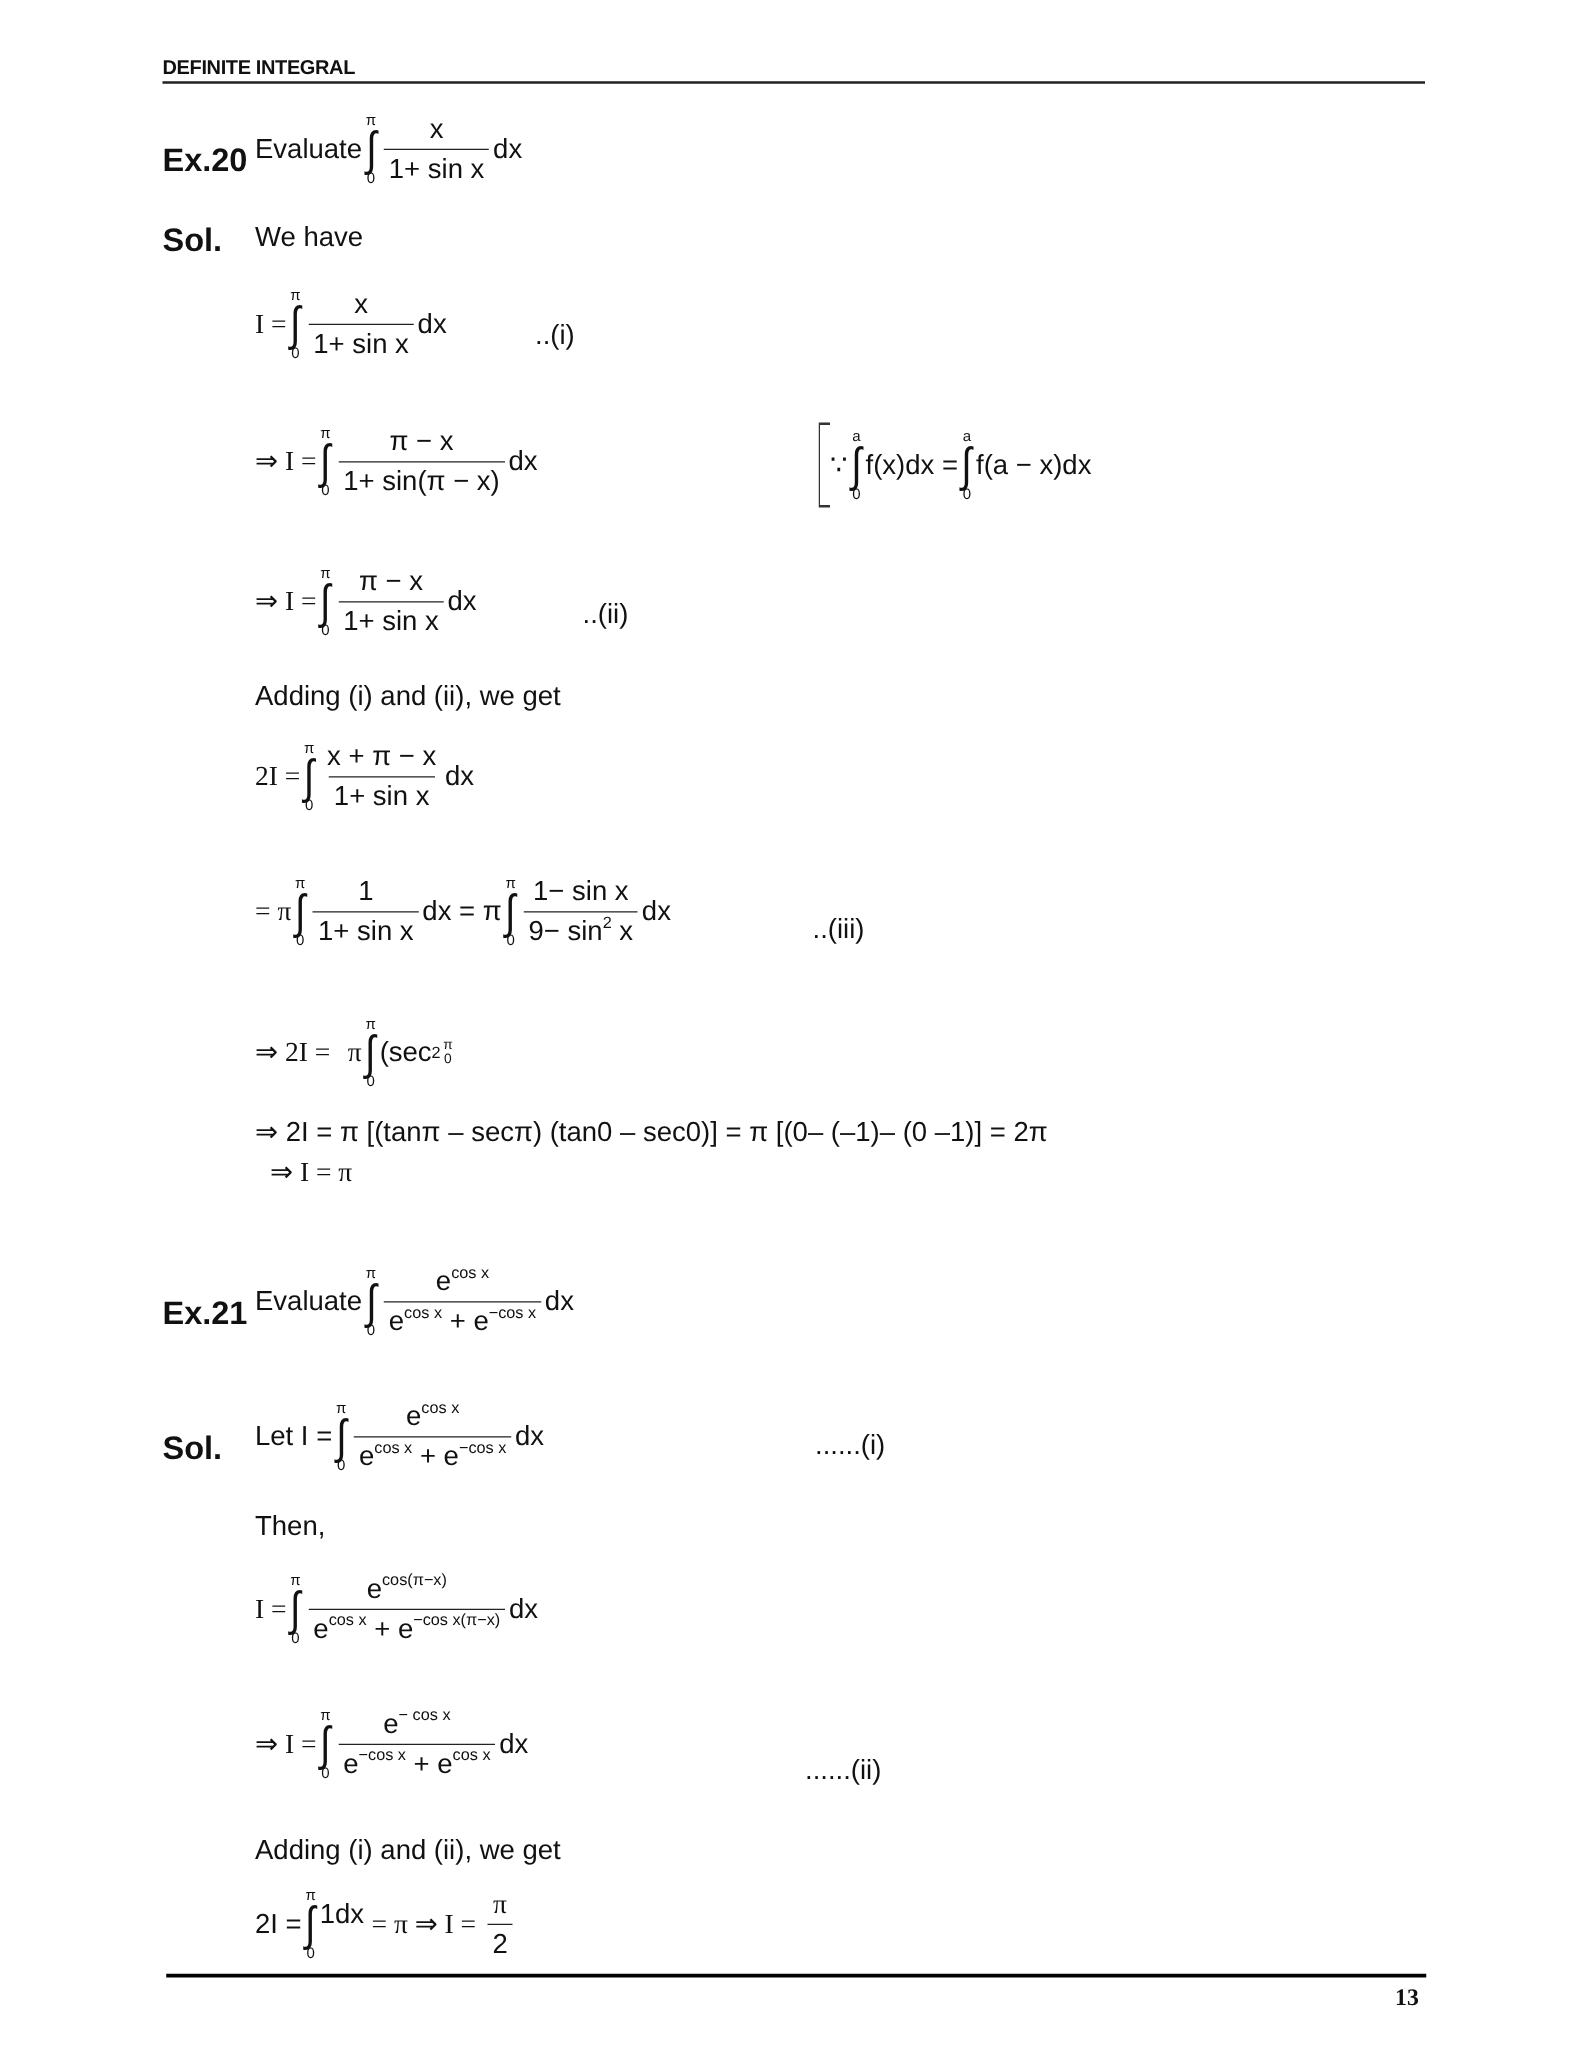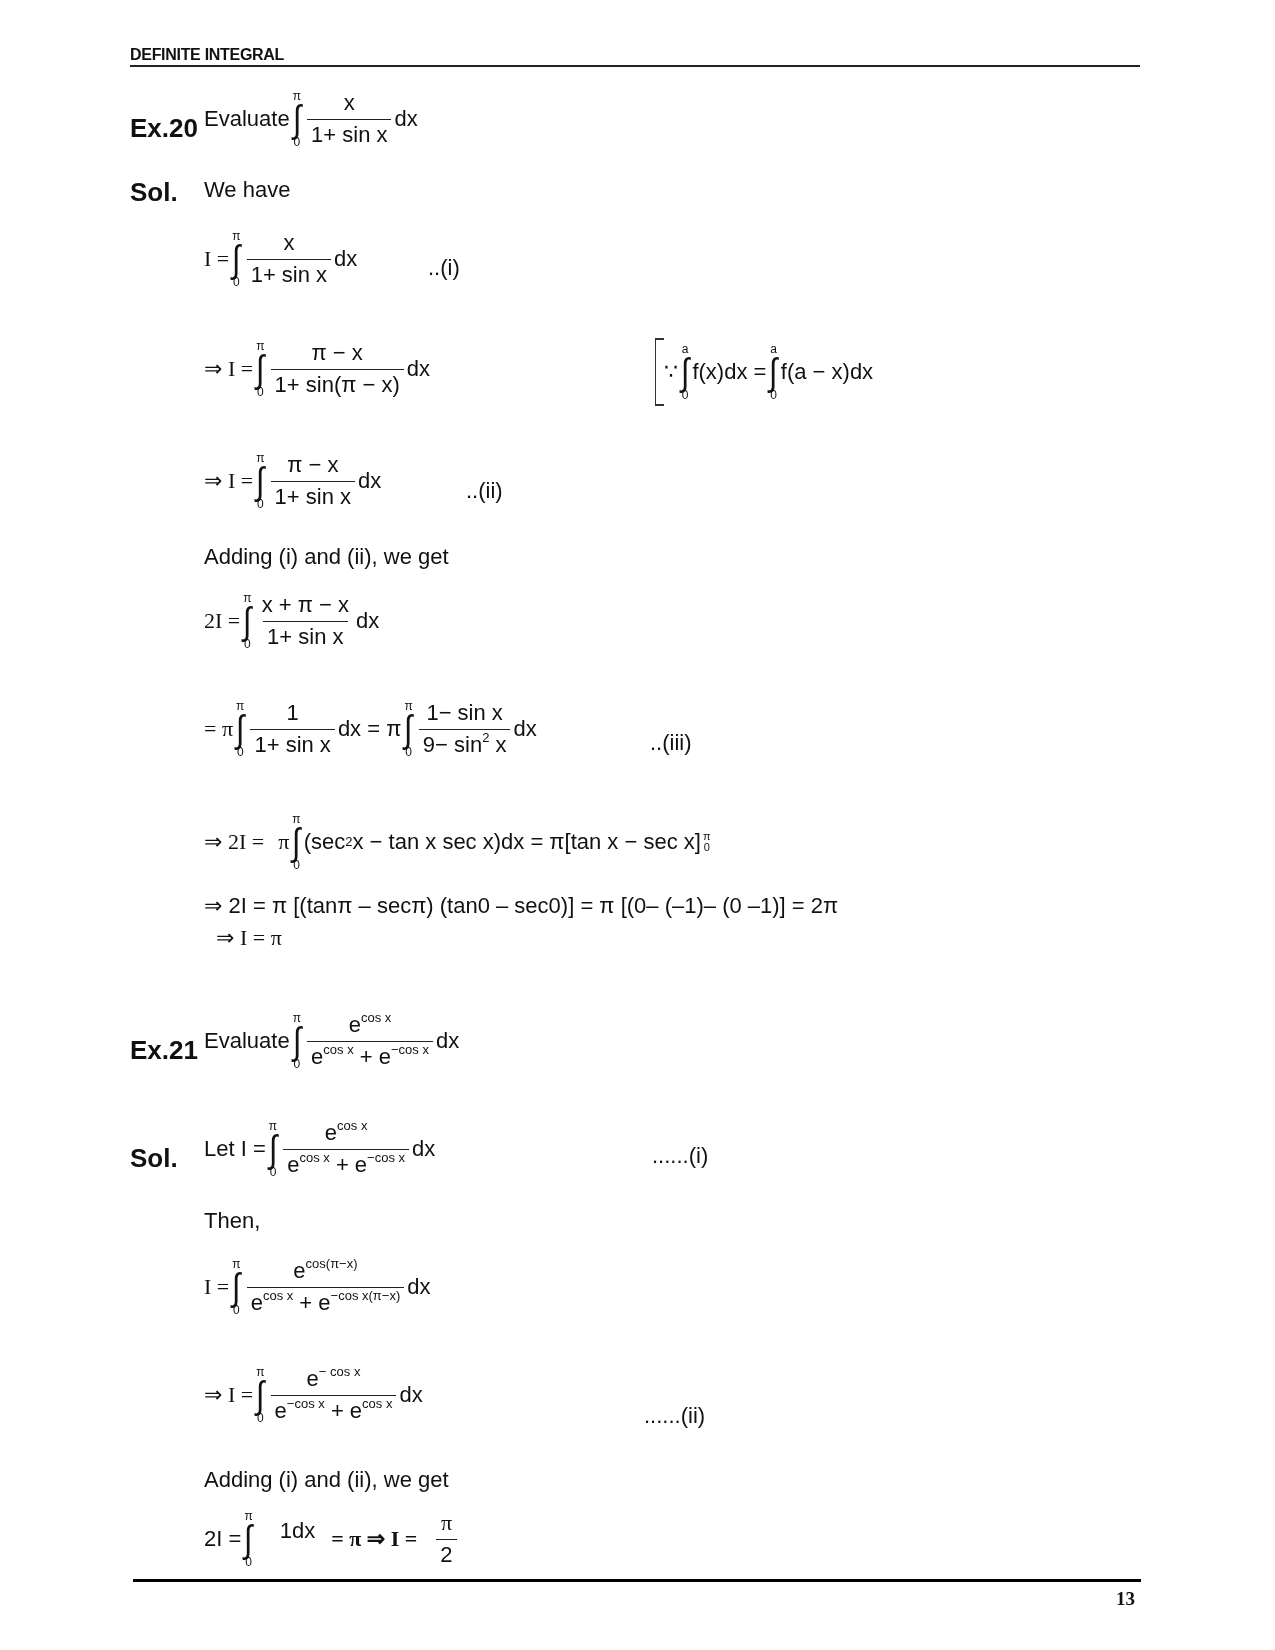--- a/index.html
+++ b/index.html
@@ -157,21 +157,20 @@
 <div class="abs row" style="left:204px;top:813px;">
   <span class="serif" style="margin-right:14px;">⇒ 2I =</span>
   <span class="serif">π</span>
   <span class="int">
       <span class="lim">π</span>
       <span class="sym">∫</span>
       <span class="lim">0</span>
     </span>
   <span>(sec</span>
     <sup>2</sup>
-    <span> x − tan x sec x)dx = π[tan x − sec x]</span>
   <span class="int" style="font-size:11px;margin-left:2px;">
       <span>π</span>
       <span>0</span>
     </span>
 </div>
 
 <div class="abs txt" style="left:204px;top:893px;">⇒ 2I = π [(tanπ – secπ) (tan0 – sec0)] = π [(0– (–1)– (0 –1)] = 2π</div>
 <div class="abs txt" style="left:216px;top:925px;font-family:Liberation Serif, serif;">⇒ I = π</div>
 
 <div class="abs label" style="left:130px;top:1035px;">Ex.21</div>
@@ -238,22 +237,22 @@
 
 <div class="abs txt" style="left:204px;top:1467px;">Adding (i) and (ii), we get</div>
 
 <div class="abs row" style="left:204px;top:1510px;">
   <span>2I =</span>
   <span class="int">
       <span class="lim">π</span>
       <span class="sym">∫</span>
       <span class="lim">0</span>
     </span>
-  <span style="position:relative;top:-8px;margin-left:24px;">1dx</span>
-  <span class="serif" style="margin:0 16px;font-weight:bold;"> = π ⇒ I =</span>
+  <span style="position:relative;top:-8px;">1dx</span>
+  <span class="serif" style="margin:0 6px;"> = π ⇒ I =</span>
   <span class="frac">
       <span class="num serif">π</span>
       <span class="den">2</span>
     </span>
 </div>
 
 <div class="abs hrule bot"></div>
 <div class="abs pagenum">13</div>
 
 </body></html>

